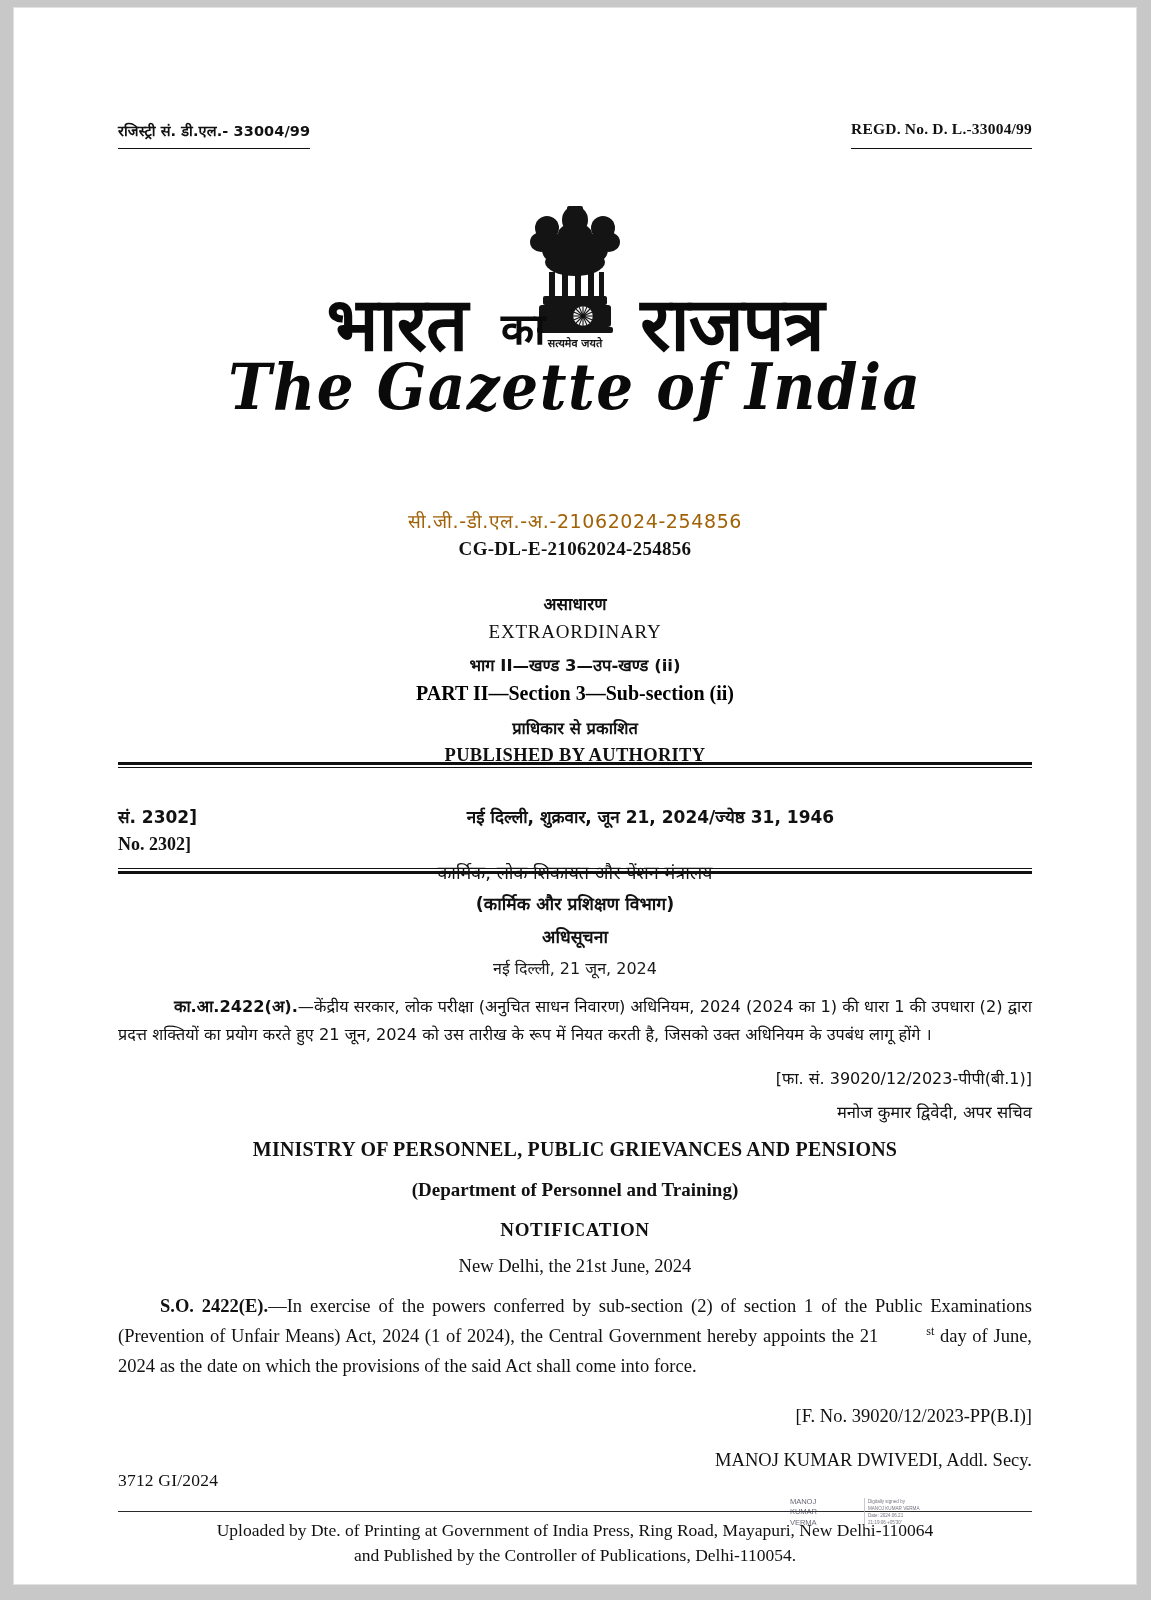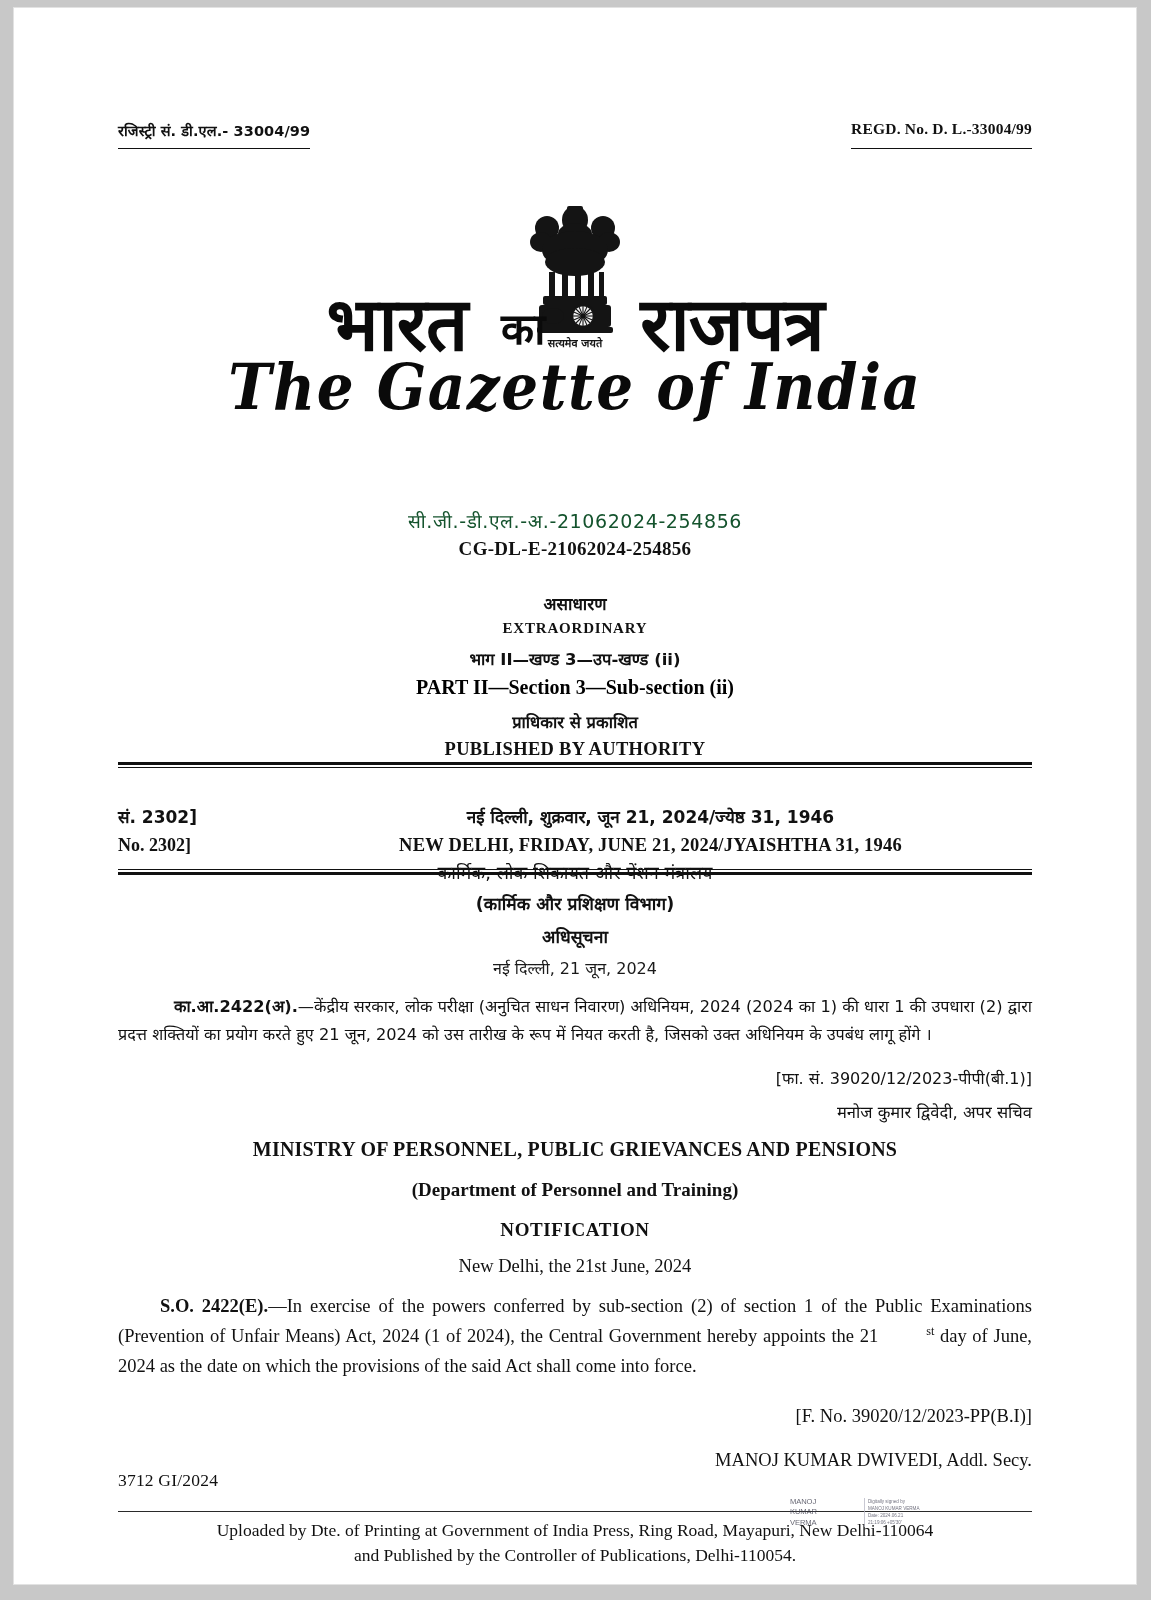--- a/index.html
+++ b/index.html
@@ -110,21 +110,21 @@
   .cgdl {
     position: absolute;
     top: 500px;
     left: 0;
     width: 914px;
     text-align: center;
   }
   .cgdl-hi {
     font-family: "DejaVu Sans", sans-serif;
     font-size: 19px;
-    color: #14532d;
+    color: #a16207;
     letter-spacing: 0.6px;
     line-height: 1.4;
   }
   .cgdl-en {
     font-family: "Liberation Serif", serif;
     font-size: 19px;
     font-weight: 700;
     color: #111;
     letter-spacing: 0.3px;
     line-height: 1.5;
@@ -140,22 +140,22 @@
   }
   .ex-hi {
     font-family: Liberation Sans, sans-serif;
     font-size: 17px;
     font-weight: 700;
     color: #111;
     line-height: 1.5;
   }
   .ex-en {
     font-family: "Liberation Serif", serif;
-    font-size: 15px;
-    font-weight: 700;
+    font-size: 19px;
+    font-weight: 400;
     color: #111;
     letter-spacing: 0.8px;
     line-height: 1.45;
   }
   .part-hi {
     font-family: "DejaVu Sans", sans-serif;
     font-size: 16.5px;
     font-weight: 700;
     color: #111;
     line-height: 1.5;
@@ -516,21 +516,20 @@
       <div class="rule-thick"></div>
       <div class="rule-gap"></div>
       <div class="rule-thin"></div>
       <div class="band-rows">
         <div class="band-row">
           <div class="band-no band-no-hi">सं.  2302]</div>
           <div class="band-date band-date-hi">नई दिल्ली, शुक्रवार, जून 21, 2024/ज्येष्ठ 31, 1946</div>
         </div>
         <div class="band-row">
           <div class="band-no band-no-en">No. 2302]</div>
-          <div class="band-date band-date-en">NEW DELHI, FRIDAY, JUNE 21, 2024/JYAISHTHA 31, 1946</div>
         </div>
       </div>
       <div class="band-bottom">
         <div class="rule-thin"></div>
         <div class="rule-gap"></div>
         <div class="rule-thick"></div>
       </div>
     </div>
 
     <div class="hi-sec">

